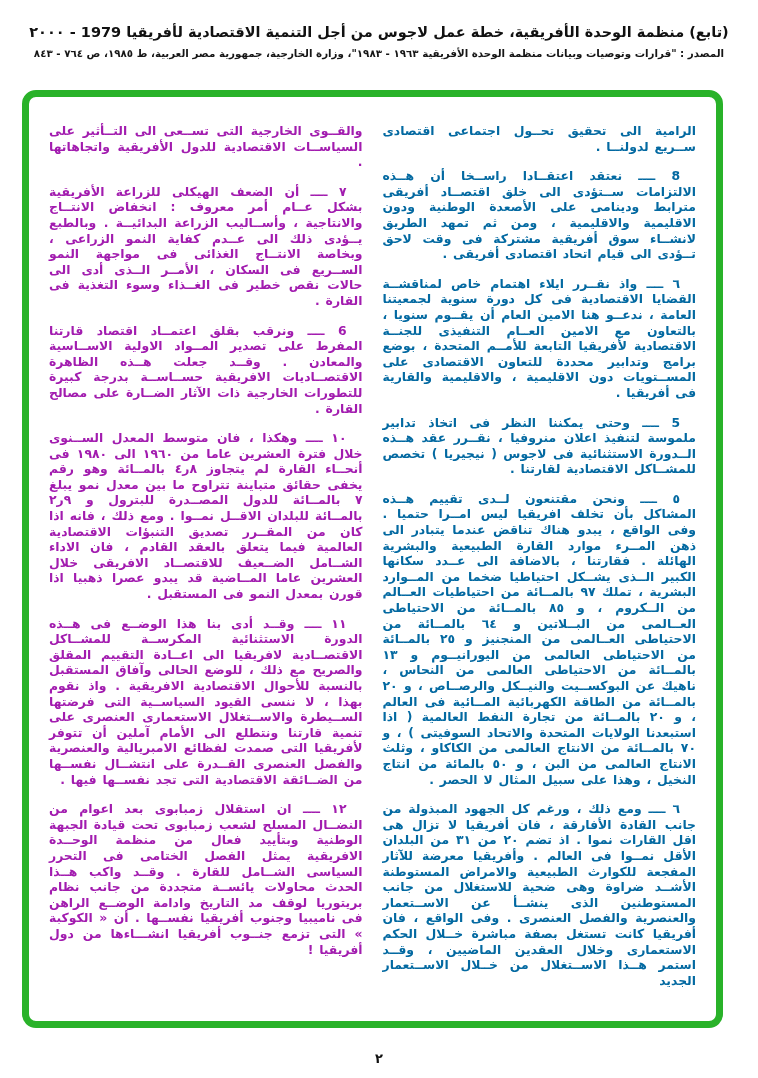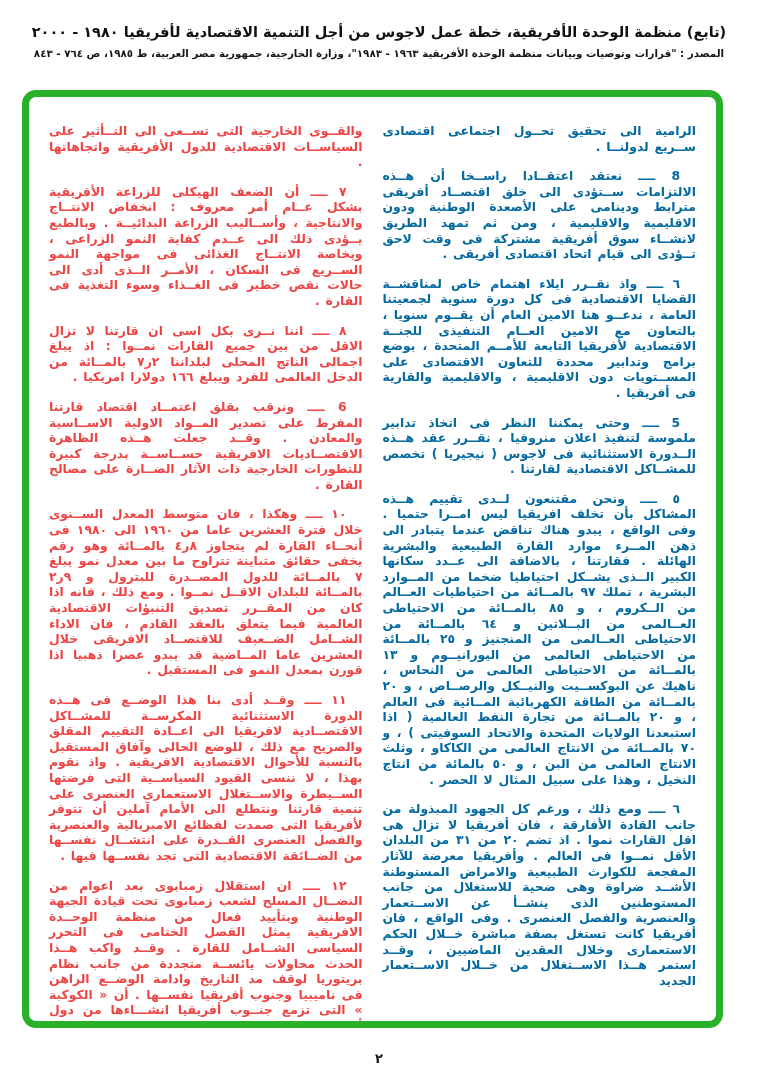--- a/index.html
+++ b/index.html
@@ -74,38 +74,37 @@
     text-align: center;
     font-size: 13px;
     font-weight: bold;
     color: #111;
   }
 </style>
 </head>
 <body style="background: rgb(255, 255, 255);">
 
 <div class="header">
-  <div class="doc-title">(تابع) منظمة الوحدة الأفريقية، خطة عمل لاجوس من أجل التنمية الاقتصادية لأفريقيا ١٩٨٠ - ٢٠٠٠</div>
+  <div class="doc-title">(تابع) منظمة الوحدة الأفريقية، خطة عمل لاجوس من أجل التنمية الاقتصادية لأفريقيا 1979 - ٢٠٠٠</div>
   <div class="doc-source">المصدر : "قرارات وتوصيات وبيانات منظمة الوحدة الأفريقية ١٩٦٣ - ١٩٨٣"، وزارة الخارجية، جمهورية مصر العربية، ط ١٩٨٥، ص ٧٦٤ - ٨٤٣</div>
 </div>
 
 <div class="frame" style="border-color: rgb(41, 178, 41);">
   <div class="columns">
     <div class="col" style="color: #0369a1;">
         <p class="para">الرامية الى تحقيق تحــول اجتماعى اقتصادى ســريع لدولنــا .</p>
         <p class="para indent">8 ــــ نعتقد اعتقــادا راســخا أن هــذه الالتزامات ســتؤدى الى خلق اقتصــاد أفريقى مترابط ودينامى على الأصعدة الوطنية ودون الاقليمية والاقليمية ، ومن ثم تمهد الطريق لانشــاء سوق أفريقية مشتركة فى وقت لاحق تــؤدى الى قيام اتحاد اقتصادى أفريقى .</p>
         <p class="para indent">٦ ــــ واذ نقــرر ايلاء اهتمام خاص لمناقشــة القضايا الاقتصادية فى كل دورة سنوية لجمعيتنا العامة ، ندعــو هنا الامين العام أن يقــوم سنويا ، بالتعاون مع الامين العــام التنفيذى للجنــة الاقتصادية لأفريقيا التابعة للأمــم المتحدة ، بوضع برامج وتدابير محددة للتعاون الاقتصادى على المســتويات دون الاقليمية ، والاقليمية والقارية فى أفريقيا .</p>
         <p class="para indent">5 ــــ وحتى يمكننا النظر فى اتخاذ تدابير ملموسة لتنفيذ اعلان منروفيا ، نقــرر عقد هــذه الــدورة الاستثنائية فى لاجوس ( نيجيريا ) تخصص للمشــاكل الاقتصادية لقارتنا .</p>
         <p class="para indent">٥ ــــ ونحن مقتنعون لــدى تقييم هــذه المشاكل بأن تخلف افريقيا ليس امــرا حتميا . وفى الواقع ، يبدو هناك تناقض عندما يتبادر الى ذهن المــرء موارد القارة الطبيعية والبشرية الهائلة . فقارتنا ، بالاضافة الى عــدد سكانها الكبير الــذى يشــكل احتياطيا ضخما من المــوارد البشرية ، تملك ٩٧ بالمــائة من احتياطيات العــالم من الــكروم ، و ٨٥ بالمــائة من الاحتياطى العــالمى من البــلاتين و ٦٤ بالمــائة من الاحتياطى العــالمى من المنجنيز و ٢٥ بالمــائة من الاحتياطى العالمى من اليورانيــوم و ١٣ بالمــائة من الاحتياطى العالمى من النحاس ، ناهيك عن البوكســيت والنيــكل والرصــاص ، و ٢٠ بالمــائة من الطاقة الكهربائية المــائية فى العالم ، و ٢٠ بالمــائة من تجارة النفط العالمية ( اذا استبعدنا الولايات المتحدة والاتحاد السوفيتى ) ، و ٧٠ بالمــائة من الانتاج العالمى من الكاكاو ، وثلث الانتاج العالمى من البن ، و ٥٠ بالمائة من انتاج النخيل ، وهذا على سبيل المثال لا الحصر .</p>
         <p class="para indent">٦ ــــ ومع ذلك ، ورغم كل الجهود المبذولة من جانب القادة الأفارقة ، فان أفريقيا لا تزال هى اقل القارات نموا . اذ تضم ٢٠ من ٣١ من البلدان الأقل نمــوا فى العالم . وأفريقيا معرضة للآثار المفجعة للكوارث الطبيعية والامراض المستوطنة الأشــد ضراوة وهى ضحية للاستغلال من جانب المستوطنين الذى ينشــأ عن الاســتعمار والعنصرية والفصل العنصرى . وفى الواقع ، فان أفريقيا كانت تستغل بصفة مباشرة خــلال الحكم الاستعمارى وخلال العقدين الماضيين ، وقــد استمر هــذا الاســتغلال من خــلال الاســتعمار الجديد</p>
       </div>
-    <div class="col" style="color: #ef4444;">
+    <div class="col" style="color: #a21caf;">
         <p class="para">والقــوى الخارجية التى تســعى الى التــأثير على السياســات الاقتصادية للدول الأفريقية واتجاهاتها .</p>
         <p class="para indent">٧ ــــ أن الضعف الهيكلى للزراعة الأفريقية بشكل عــام أمر معروف : انخفاض الانتــاج والانتاجية ، وأســاليب الزراعة البدائيــة . وبالطبع يــؤدى ذلك الى عــدم كفاية النمو الزراعى ، وبخاصة الانتــاج الغذائى فى مواجهة النمو الســريع فى السكان ، الأمــر الــذى أدى الى حالات نقص خطير فى الغــذاء وسوء التغذية فى القارة .</p>
-        <p class="para indent">٨ ــــ اننا نــرى بكل اسى ان قارتنا لا تزال الاقل من بين جميع القارات نمــوا : اذ يبلغ اجمالى الناتج المحلى لبلداننا ٢ر٧ بالمــائة من الدخل العالمى للفرد ويبلغ ١٦٦ دولارا امريكيا .</p>
         <p class="para indent">6 ــــ ونرقب بقلق اعتمــاد اقتصاد قارتنا المفرط على تصدير المــواد الاولية الاســاسية والمعادن . وقــد جعلت هــذه الظاهرة الاقتصــاديات الافريقية حســاســة بدرجة كبيرة للتطورات الخارجية ذات الآثار الضــارة على مصالح القارة .</p>
         <p class="para indent">١٠ ــــ وهكذا ، فان متوسط المعدل الســنوى خلال فترة العشرين عاما من ١٩٦٠ الى ١٩٨٠ فى أنحــاء القارة لم يتجاوز ٨ر٤ بالمــائة وهو رقم يخفى حقائق متباينة تتراوح ما بين معدل نمو يبلغ ٧ بالمــائة للدول المصــدرة للبترول و ٩ر٢ بالمــائة للبلدان الاقــل نمــوا . ومع ذلك ، فانه اذا كان من المقــرر تصديق التنبؤات الاقتصادية العالمية فيما يتعلق بالعقد القادم ، فان الاداء الشــامل الضــعيف للاقتصــاد الافريقى خلال العشرين عاما المــاضية قد يبدو عصرا ذهبيا اذا قورن بمعدل النمو فى المستقبل .</p>
         <p class="para indent">١١ ــــ وقــد أدى بنا هذا الوضــع فى هــذه الدورة الاستثنائية المكرســة للمشــاكل الاقتصــادية لافريقيا الى اعــادة التقييم المقلق والصريح مع ذلك ، للوضع الحالى وآفاق المستقبل بالنسبة للأحوال الاقتصادية الافريقية . واذ نقوم بهذا ، لا ننسى القيود السياســية التى فرضتها الســيطرة والاســتغلال الاستعمارى العنصرى على تنمية قارتنا ونتطلع الى الأمام آملين أن تتوفر لأفريقيا التى صمدت لفظائع الامبريالية والعنصرية والفصل العنصرى القــدرة على انتشــال نفســها من الضــائقة الاقتصادية التى تجد نفســها فيها .</p>
         <p class="para indent">١٢ ــــ ان استقلال زمبابوى بعد اعوام من النضــال المسلح لشعب زمبابوى تحت قيادة الجبهة الوطنية وبتأييد فعال من منظمة الوحــدة الافريقية يمثل الفصل الختامى فى التحرر السياسى الشــامل للقارة . وقــد واكب هــذا الحدث محاولات يائســة متجددة من جانب نظام بريتوريا لوقف مد التاريخ وادامة الوضــع الراهن فى ناميبيا وجنوب أفريقيا نفســها . أن « الكوكبة » التى تزمع جنــوب أفريقيا انشـــاءها من دول أفريقيا !</p>
       </div>
   </div>
 </div>
 
 <div class="pagenum">٢</div>
 

